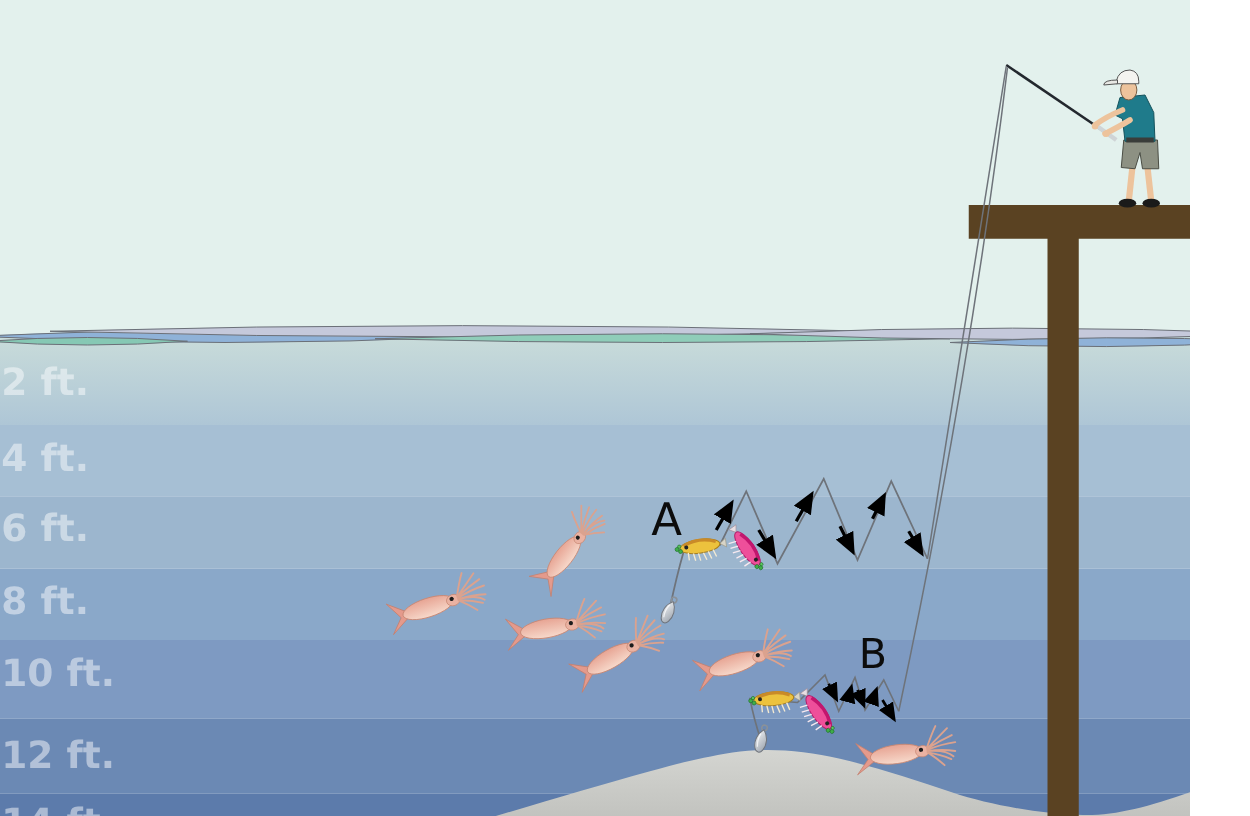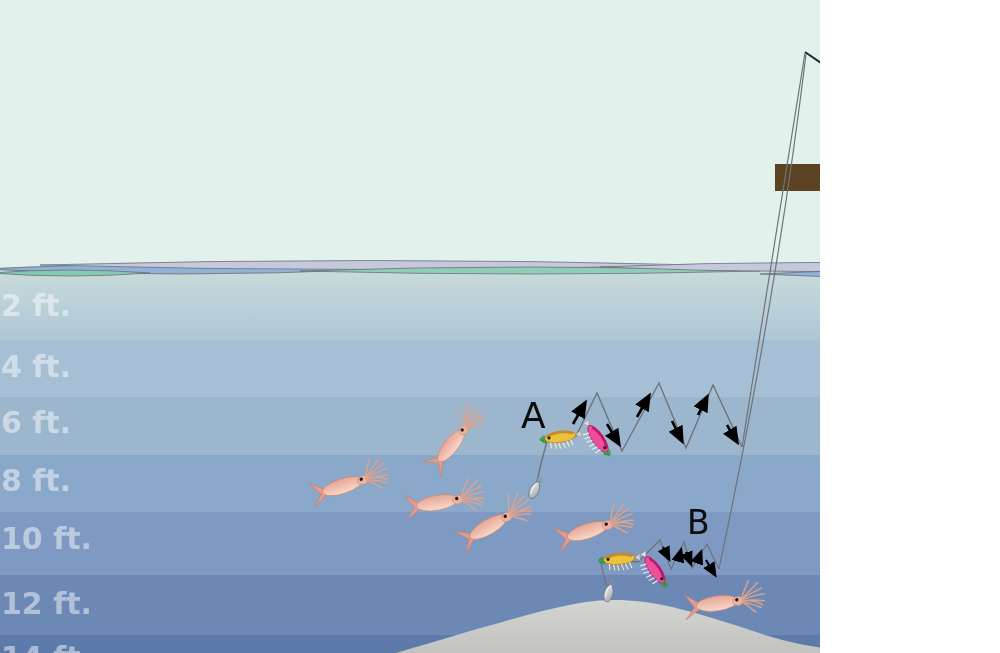--- a/index.html
+++ b/index.html
@@ -1,16 +1,16 @@
 <!DOCTYPE html>
 <html><head>
 <meta charset="utf-8">
 <style>
   html,body{margin:0;padding:0;background:#ffffff;}
-  #stage{position:relative;width:820px;height:653px;overflow:hidden;
+  #stage{position:relative;width:952px;height:653px;overflow:hidden;
          font-family:"DejaVu Sans","Liberation Sans",sans-serif;}
   svg{display:block;}
   text{font-family:"DejaVu Sans","Liberation Sans",sans-serif;}
   .depth-label{font-weight:bold;font-size:30px;fill:rgba(255,255,255,0.48);}
   .tech-label{font-size:36px;fill:#0c0c0c;}
 </style>
 </head>
 <body>
 
 <div id="stage">

